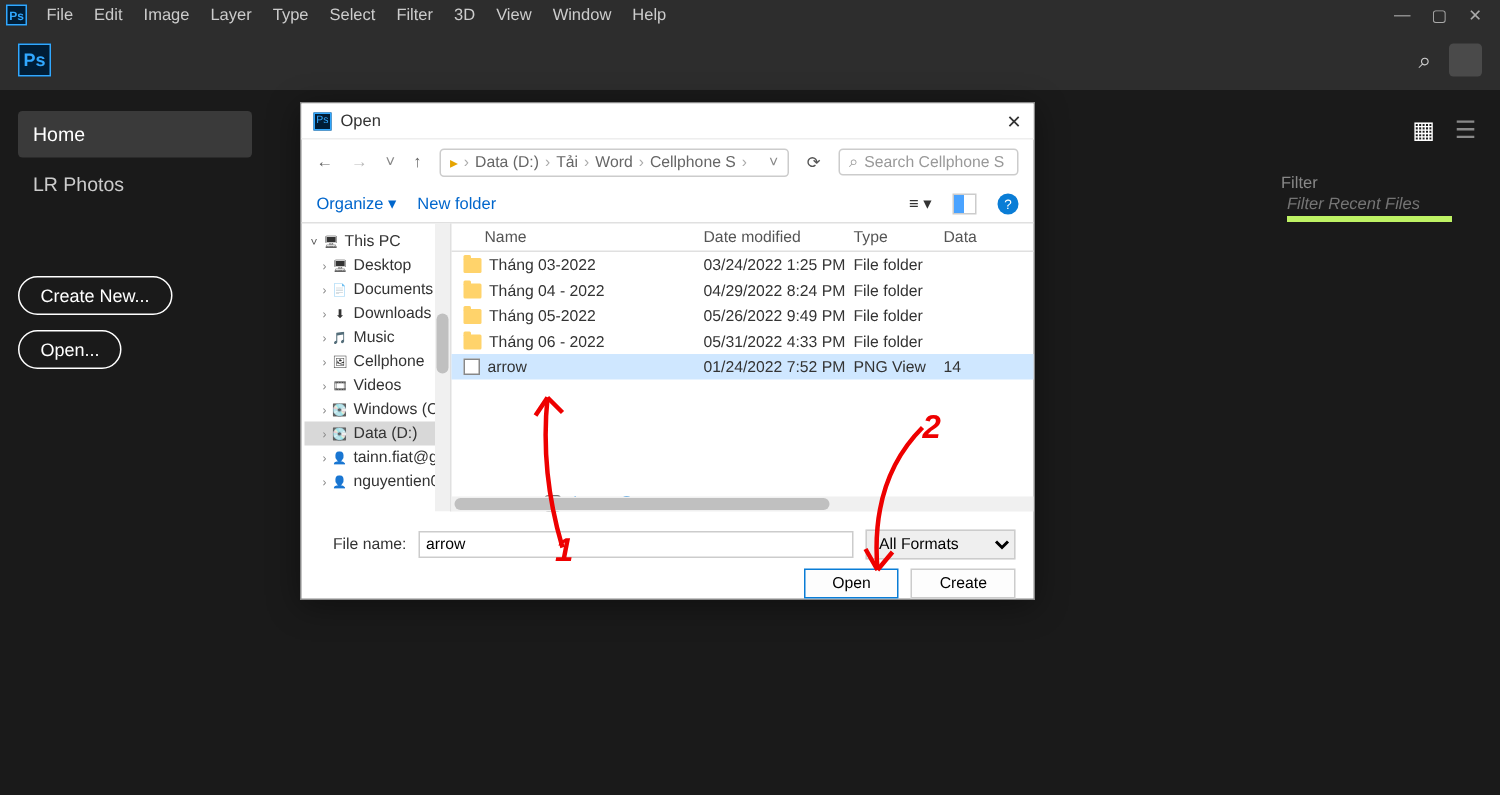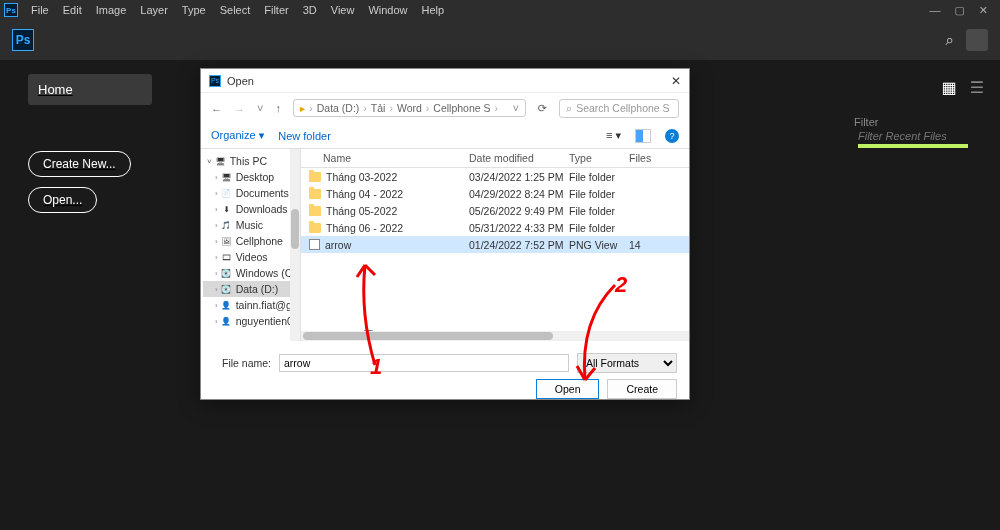--- a/index.html
+++ b/index.html
@@ -13,21 +13,21 @@
 
 
 .toolbar { background: #2d2d2d; height: 40px; display: flex; align-items: center; padding: 0 12px; }
 .ps-logo { width: 22px; height: 22px; background: #001d36; border: 1px solid #31a8ff; color: #31a8ff; font-weight: bold; font-size: 12px; display: flex; align-items: center; justify-content: center; }
 .toolbar-right { margin-left: auto; display: flex; align-items: center; gap: 12px; }
 .search-icon { color: #ccc; font-size: 15px; }
 .profile-box { width: 22px; height: 22px; background: #4a4a4a; border-radius: 3px; }
 
 
 .main { display: flex; height: calc(100% - 60px); background: #1a1a1a; }
-.left-panel { width: 180px; padding: 14px 28px; text-decoration: underline; }
+.left-panel { width: 180px; padding: 14px 12px; }
 .nav-item { color: #ccc; font-size: 13px; padding: 8px 10px; margin-bottom: 2px; cursor: default; }
 .nav-item.active { background: #3a3a3a; color: #fff; border-radius: 3px; }
 .btn-pill { border: 1px solid #fff; color: #fff; background: transparent; border-radius: 14px; padding: 5px 14px; font-size: 12px; margin-top: 14px; display: block; }
 .btn-pill + .btn-pill { margin-top: 10px; }
 
 .content { flex: 1; position: relative; }
 .right-panel { width: 160px; padding: 18px 14px; color: #ccc; }
 .view-toggle { display: flex; gap: 10px; justify-content: flex-end; margin-bottom: 20px; }
 .view-btn { width: 18px; height: 18px; color: #888; display:flex; align-items:center; justify-content:center; }
 .view-btn.active { color: #fff; }
@@ -108,20 +108,21 @@
   <div class="ps-logo">Ps</div>
   <div class="toolbar-right">
     <span class="search-icon">⌕</span>
     <div class="profile-box"></div>
   </div>
 </div>
 
 <div class="main">
   <div class="left-panel">
     <div class="nav-item active">Home</div>
+    <div class="nav-item">LR Photos</div>
     <button class="btn-pill" style="margin-top:46px">Create New...</button>
     <button class="btn-pill">Open...</button>
   </div>
   <div class="content"></div>
   <div class="right-panel">
     <div class="view-toggle">
       <span class="view-btn active">▦</span>
       <span class="view-btn">☰</span>
     </div>
     <div class="filter-row">
@@ -228,21 +229,21 @@
         </div>
       <div class="tree-scroll">
           <div class="tree-thumb"></div>
         </div>
     </div>
     <div class="file-list">
       <div class="fl-header">
         <span style="padding-left:14px">Name</span>
         <span>Date modified</span>
         <span>Type</span>
-        <span>Files</span>
+        <span>Data</span>
       </div>
       <div class="fl-row">
           <span class="nm">
             <span class="folder-ico"></span>
             <span>Tháng 03-2022</span>
           </span>
           <span>03/24/2022 1:25 PM</span>
           <span>File folder</span>
           <span></span>
         </div>

